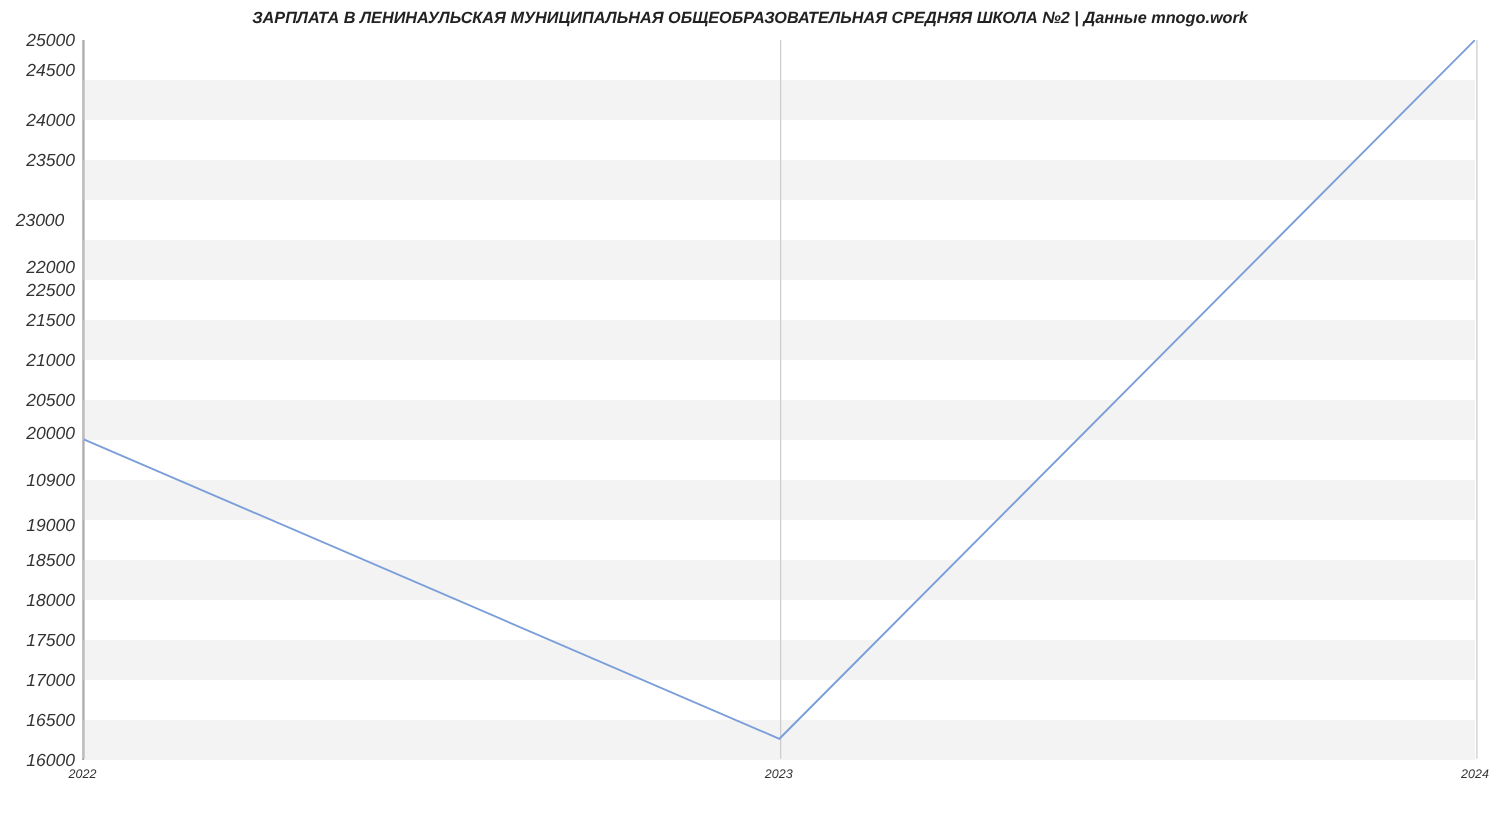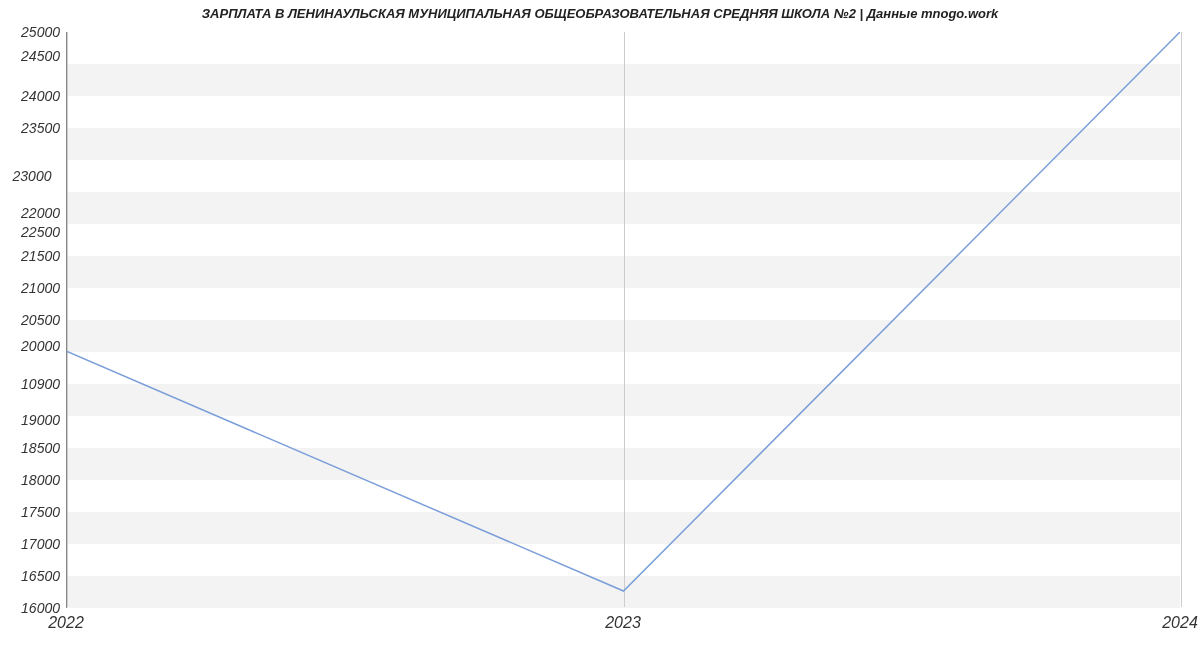--- a/index.html
+++ b/index.html
@@ -1,21 +1,21 @@
 <!DOCTYPE html>
 <html><head>
   <meta charset="utf-8">
   <style>
     * { margin: 0; padding: 0; box-sizing: border-box; }
     body { width: 1200px; height: 650px; font-family: Verdana, Arial, sans-serif; background: #fff; }
     .chart-container { position: relative; width: 1200px; height: 650px; font-style: italic; }
     .chart-title { position: absolute; top: 6px; left: 0; right: 0; text-align: center; font-size: 13px; font-weight: bold; color: #222; }
     .plot-area { position: absolute; left: 66px; top: 32px; width: 1114px; height: 576px; border-left: 1px solid #888; border-bottom: 1px solid #888; }
     .y-tick { position: absolute; right: 1140px; width: 56px; text-align: right; font-size: 14px; color: #333; transform: translateY(-50%); }
-    .x-tick { position: absolute; top: 614px; font-size: 16px; color: #333; transform: translateX(-50%); }
+    .x-tick { position: absolute; top: 614px; font-size: 10px; color: #333; transform: translateX(-50%); }
     .grid-band { position: absolute; left: 0; width: 100%; background: #f3f3f3; }
     .grid-line-v { position: absolute; top: 0; bottom: 0; width: 0; border-left: 1px solid #ccc; }
     .data-line { position: absolute; left: 0; top: 0; width: 100%; height: 100%; }
     .data-line polyline { fill: none; stroke: #7a9ed9; stroke-width: 1.5; }
   </style>
 </head>
 <body>
 
 <div class="chart-container">
   <div class="chart-title">ЗАРПЛАТА В ЛЕНИНАУЛЬСКАЯ МУНИЦИПАЛЬНАЯ ОБЩЕОБРАЗОВАТЕЛЬНАЯ СРЕДНЯЯ ШКОЛА №2 | Данные mnogo.work</div>

